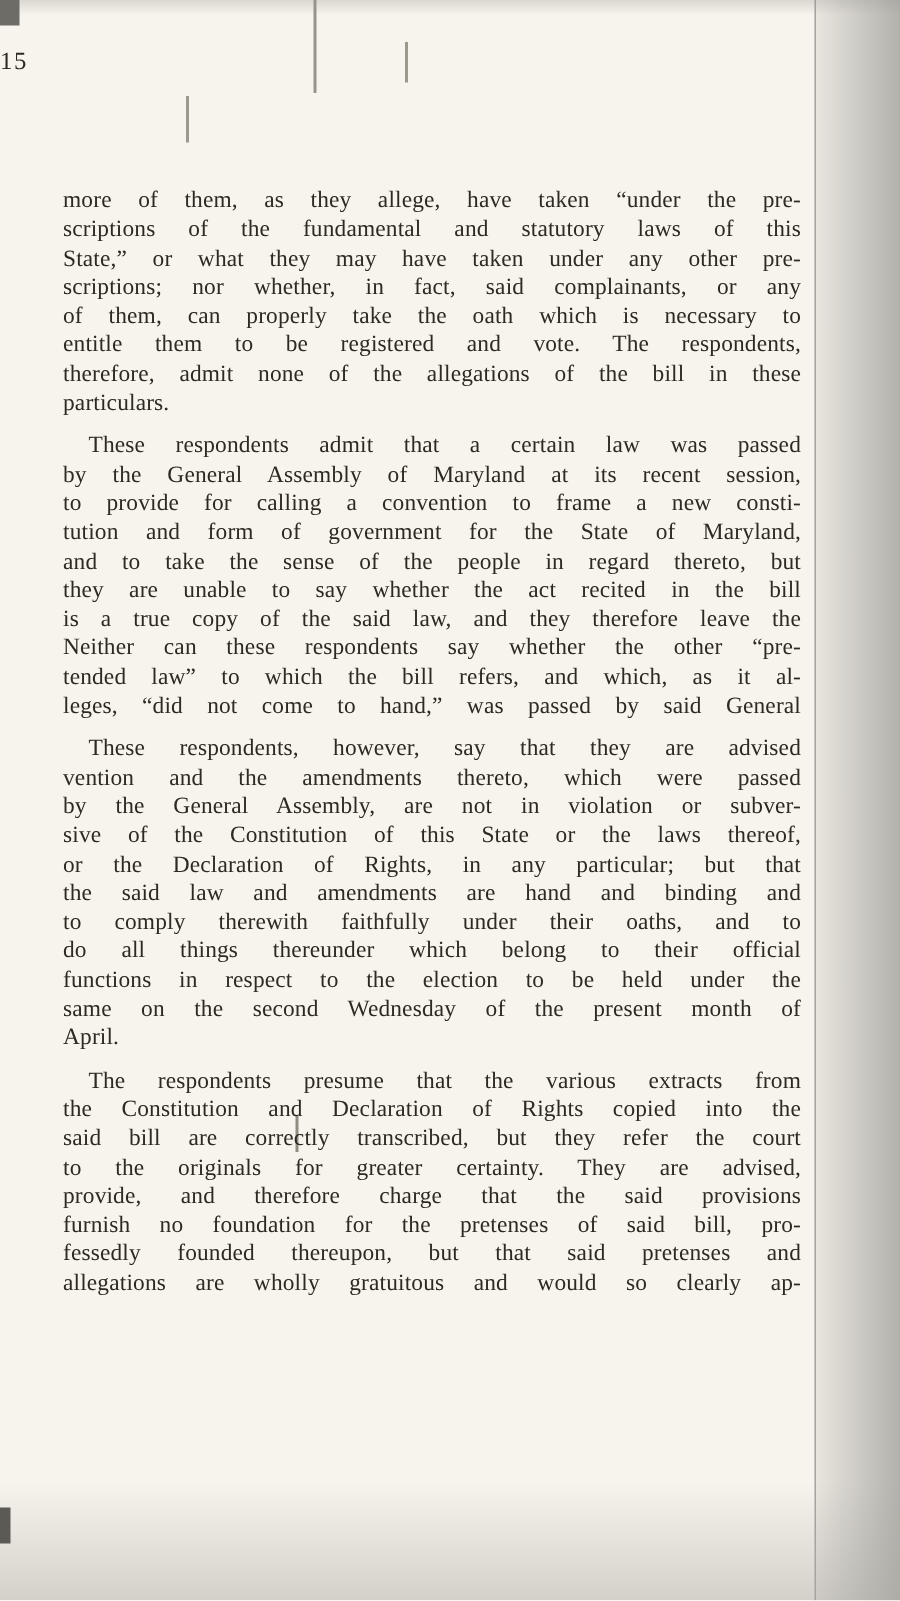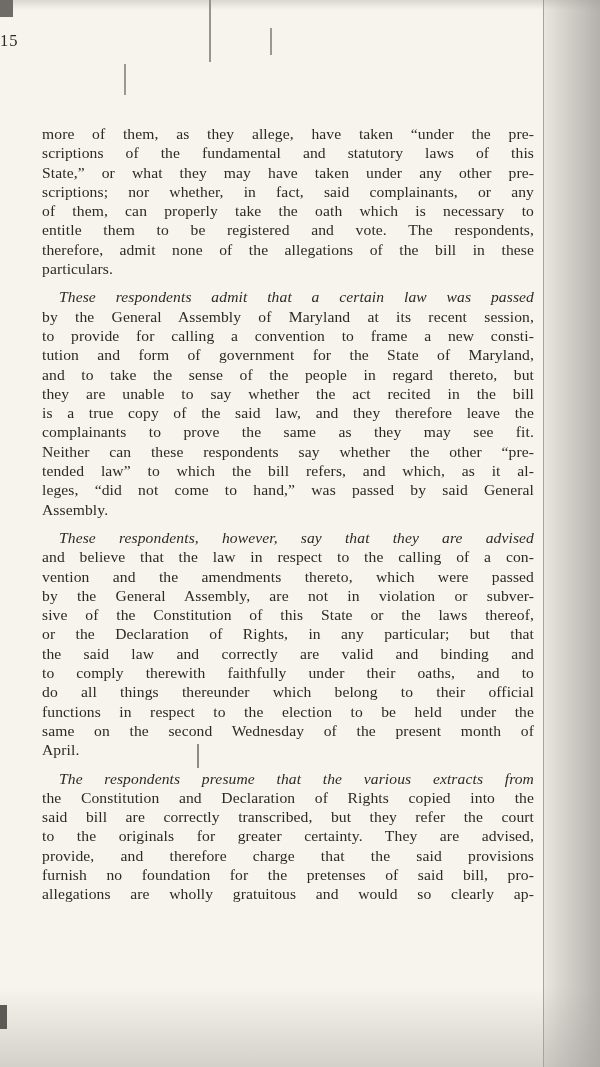--- a/index.html
+++ b/index.html
@@ -76,21 +76,20 @@
     text-align: justify;
     text-align-last: justify;
     white-space: normal;
     color: #2d2a23;
   }
   .line.last {
     text-align-last: left;
   }
   .para.indent .line:first-child {
     text-indent: 17px;
-    font-style: italic;
   }
   .page-number {
     margin-top: 31px;
     text-align: left;
     font-size: 16.5px;
     letter-spacing: 1px;
     color: #2d2a23;
   }
 </style>
 </head>
@@ -122,46 +121,44 @@
         <div class="line last">particulars.</div>
       </div>
       <div class="para indent">
         <div class="line">These respondents admit that a certain law was passed</div>
         <div class="line">by the General Assembly of Maryland at its recent session,</div>
         <div class="line">to provide for calling a convention to frame a new consti-</div>
         <div class="line">tution and form of government for the State of Maryland,</div>
         <div class="line">and to take the sense of the people in regard thereto, but</div>
         <div class="line">they are unable to say whether the act recited in the bill</div>
         <div class="line">is a true copy of the said law, and they therefore leave the</div>
-        <div class="line">complainants to prove the same as they may see fit.</div>
         <div class="line">Neither can these respondents say whether the other “pre-</div>
         <div class="line">tended law” to which the bill refers, and which, as it al-</div>
         <div class="line">leges, “did not come to hand,” was passed by said General</div>
-        <div class="line last">Assembly.</div>
       </div>
       <div class="para indent">
         <div class="line">These respondents, however, say that they are advised</div>
-        <div class="line">and believe that the law in respect to the calling of a con-</div>
         <div class="line">vention and the amendments thereto, which were passed</div>
         <div class="line">by the General Assembly, are not in violation or subver-</div>
         <div class="line">sive of the Constitution of this State or the laws thereof,</div>
         <div class="line">or the Declaration of Rights, in any particular; but that</div>
-        <div class="line">the said law and correctly are valid and binding and</div>
+        <div class="line">the said law and amendments are hand and binding and</div>
         <div class="line">to comply therewith faithfully under their oaths, and to</div>
         <div class="line">do all things thereunder which belong to their official</div>
         <div class="line">functions in respect to the election to be held under the</div>
         <div class="line">same on the second Wednesday of the present month of</div>
         <div class="line last">April.</div>
       </div>
       <div class="para indent">
         <div class="line">The respondents presume that the various extracts from</div>
         <div class="line">the Constitution and Declaration of Rights copied into the</div>
         <div class="line">said bill are correctly transcribed, but they refer the court</div>
         <div class="line">to the originals for greater certainty.  They are advised,</div>
         <div class="line">provide, and therefore charge that the said provisions</div>
         <div class="line">furnish no foundation for the pretenses of said bill, pro-</div>
+        <div class="line">fessedly founded thereupon, but that said pretenses and</div>
         <div class="line">allegations are wholly gratuitous and would so clearly ap-</div>
       </div>
     </div>
 
   <div class="page-number">15</div>
 
 </div>
 
 </body></html>

